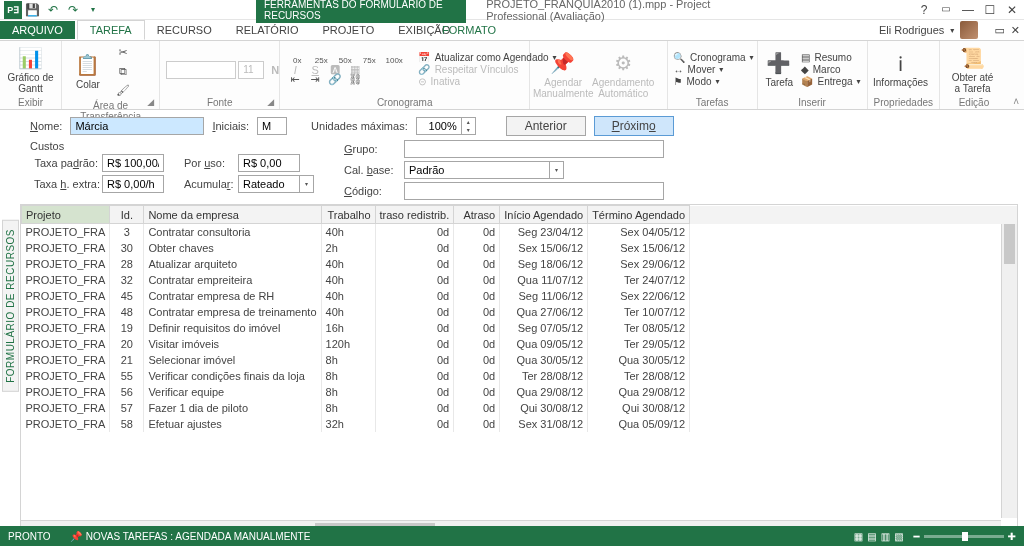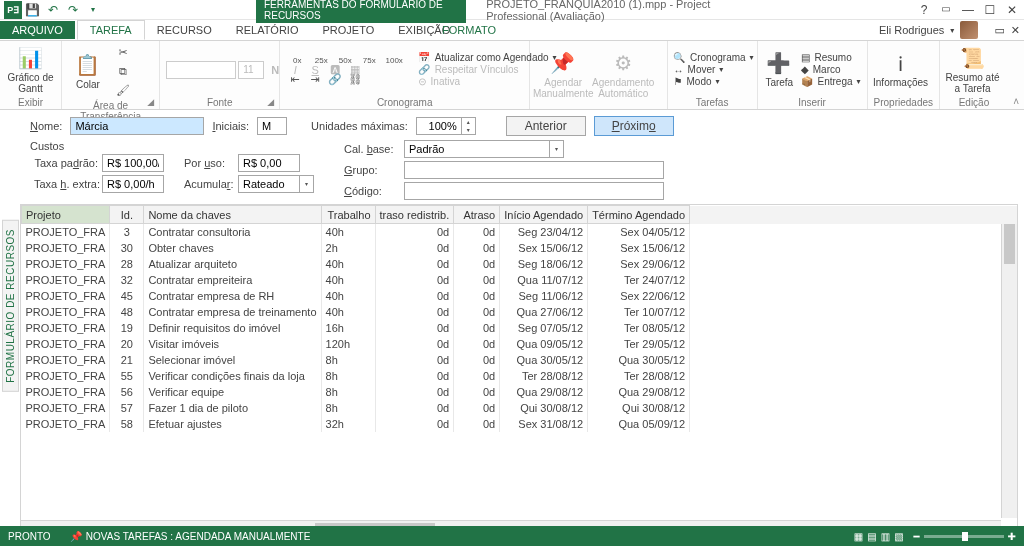--- a/index.html
+++ b/index.html
@@ -279,21 +279,21 @@
         <span>Informações</span>
       </div>
     </div>
     <div class="rgroup-label">Propriedades</div>
   </div>
 
   <div class="rgroup" style="width:70px;border-right:none;">
     <div class="rgroup-body">
       <div class="big-btn">
         <span class="ic">📜</span>
-        <span style="white-space:pre-line;">Resumo até
+        <span style="white-space:pre-line;">Obter até
 a Tarefa</span>
       </div>
     </div>
     <div class="rgroup-label">Edição</div>
   </div>
   <div style="width:16px;display:flex;align-items:flex-end;justify-content:center;padding-bottom:2px;">
     <span style="font-size:10px;color:#888;">˄</span>
   </div>
 </div>
 
@@ -349,47 +349,47 @@
               <span class="spin" style="height:18px;">
                   <span style="flex:1;line-height:16px;">▾</span>
                 </span>
             </span>
           </div>
         </div>
       </div>
     </div>
     <div class="cal-col">
       <div class="form-row">
+        <span class="flabel" style="width:52px;"><u>G</u>rupo:</span>
+        <input class="finput" style="width: 260px;" value="">
+      </div>
+      <div class="form-row">
         <span class="flabel" style="width:52px;">Cal. <u>b</u>ase:</span>
         <span style="display:inline-flex;">
           <input class="finput" style="width: 146px;" value="Padrão">
           <span class="spin">
               <span style="flex:1;line-height:16px;">▾</span>
             </span>
         </span>
       </div>
       <div class="form-row">
-        <span class="flabel" style="width:52px;"><u>G</u>rupo:</span>
-        <input class="finput" style="width: 260px;" value="">
-      </div>
-      <div class="form-row">
         <span class="flabel" style="width:52px;"><u>C</u>ódigo:</span>
         <input class="finput" style="width: 260px;" value="">
       </div>
     </div>
   </div>
 </div>
 
 <div class="table-wrap">
   <table>
     <thead>
       <tr>
         <th class="active-col" style="width:62px;text-align:left;">Projeto</th>
         <th style="width:34px;">Id.</th>
-        <th style="width:156px;text-align:left;">Nome da chaves</th>
+        <th style="width:156px;text-align:left;">Nome da empresa</th>
         <th style="width:54px;text-align:right;">Trabalho</th>
         <th style="width:60px;text-align:right;">traso redistrib.</th>
         <th style="width:46px;text-align:right;">Atraso</th>
         <th style="width:80px;text-align:right;">Início Agendado</th>
         <th style="width:80px;text-align:right;">Término Agendado</th>
         <th style="border:none;"></th>
       </tr>
     </thead>
     <tbody id="tbody">
         <tr>

